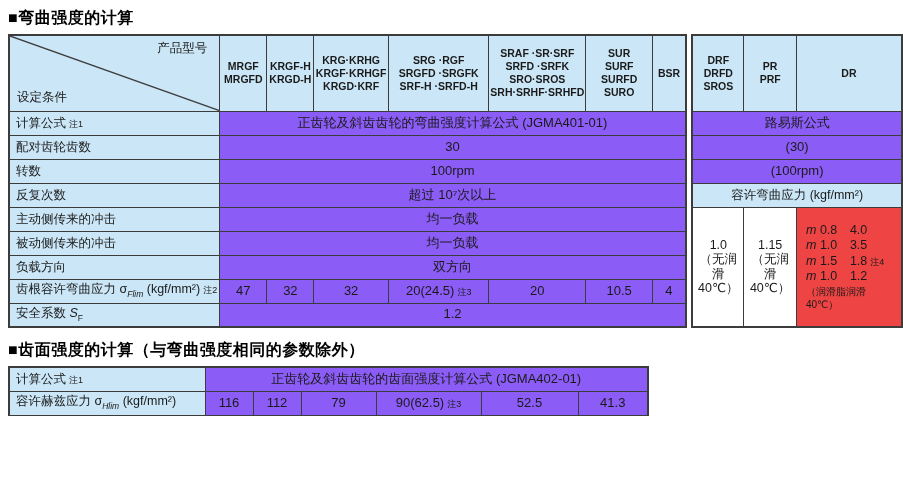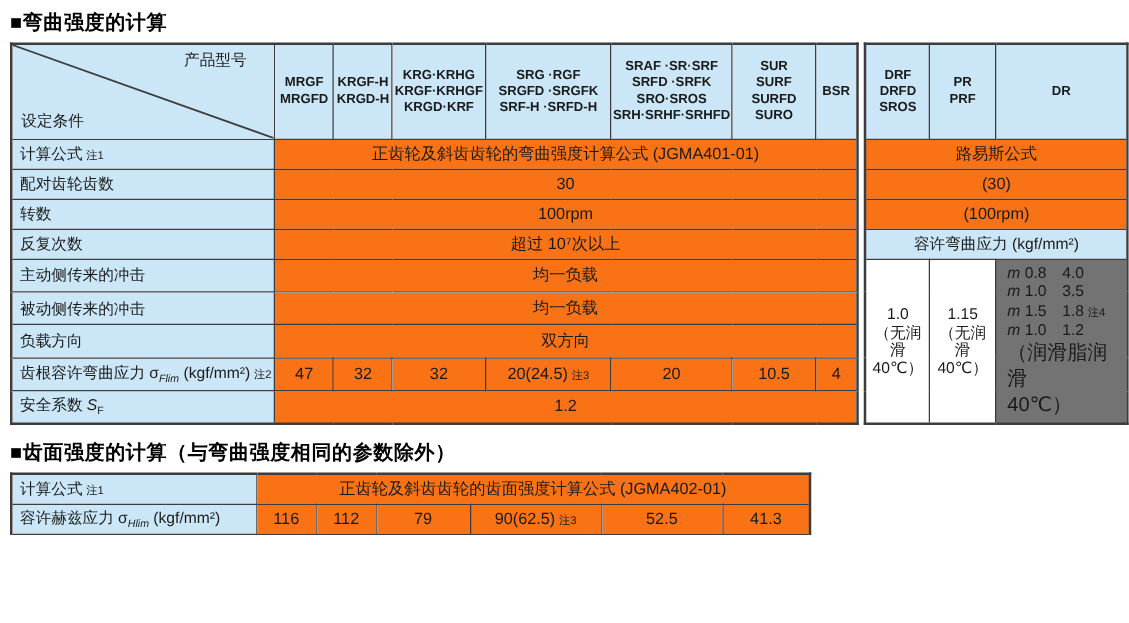--- a/index.html
+++ b/index.html
@@ -38,38 +38,38 @@
     background:var(--cell-blue);
     font-weight:bold;font-size:10.5px;line-height:1.25;
     text-align:center;white-space:pre-line;padding:2px 0;
   }
   
   td.lbl{
     background:var(--cell-blue);
     text-align:left;font-size:12.5px;padding:2px 2px 2px 6px;
     white-space:nowrap;
   }
-  td.val{text-align:center;background:#f97316;}
+  td.val{text-align:center;background:#8b5cf6;}
   td.val-blue{background:var(--cell-blue);text-align:center;font-size:12.5px;}
   .note{font-size:9px;padding-left:3px;}
   .sub{font-size:8.5px;vertical-align:sub;font-style:italic;}
   .sym{font-style:italic;}
   .symsub{font-size:8.5px;vertical-align:sub;}
   
   td.diag{background:var(--cell-blue);position:relative;padding:0;}
   td.diag svg{position:absolute;left:0;top:0;width:100%;height:100%;}
-  .corner-top{position:absolute;top:5px;right:22px;font-size:12.5px;}
+  .corner-top{position:absolute;top:5px;right:12px;font-size:12.5px;}
   .corner-bottom{position:absolute;bottom:6px;left:7px;font-size:12.5px;}
   
   td.merge{background:#fff;text-align:center;font-size:12.5px;white-space:pre-line;}
-  td.dr-cell{background:#737373;padding:3px 2px 3px 9px;vertical-align:middle;}
+  td.dr-cell{background:#ef4444;padding:3px 2px 3px 9px;vertical-align:middle;}
   .dr-line{font-size:12.5px;line-height:1.25;white-space:nowrap;}
   .dr-line .m{font-style:italic;display:inline-block;width:14px;}
   .dr-line .a{display:inline-block;width:30px;}
-  .dr-foot{font-size:16px;line-height:1.3;white-space:pre-line;}
+  .dr-foot{font-size:10px;line-height:1.3;white-space:pre-line;}
   tr.hdr td{height:76px;}
   tr.r{height:24px;}
 </style>
 </head>
 <body>
 
 <div class="page">
 
   <div class="section-title">■弯曲强度的计算</div>
 

